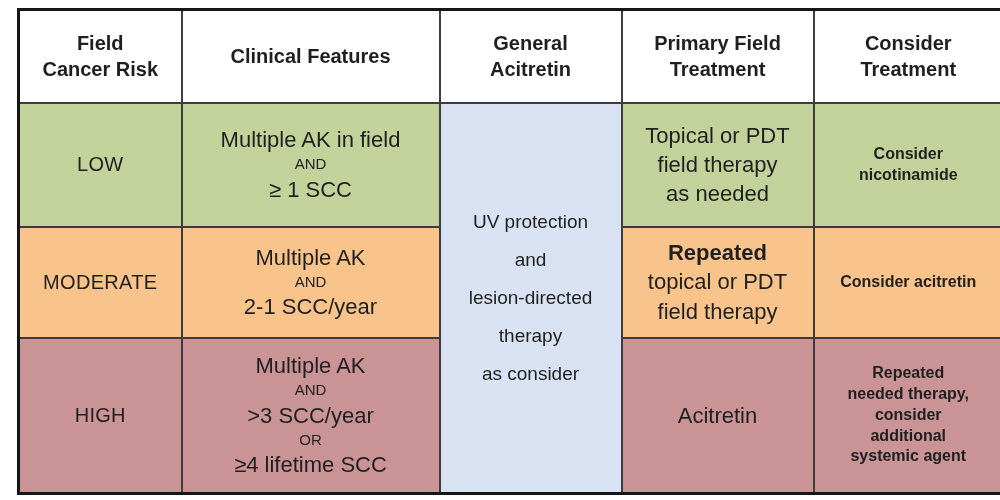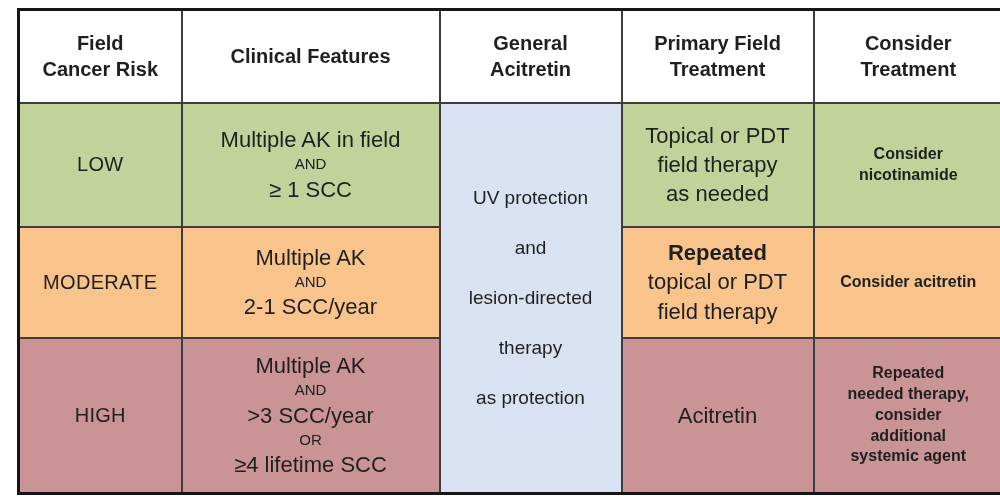--- a/index.html
+++ b/index.html
@@ -56,21 +56,21 @@
   .line.bold {
     font-weight: bold;
   }
   .line.sec {
     font-size: 16px;
     line-height: 1.3;
     font-weight: bold;
   }
   .gm .line {
     font-size: 19px;
-    margin: 25px 0;
+    margin: 13px 0;
   }
 </style>
 </head>
 <body>
 
 <table class="tbl">
   <colgroup>
     <col style="width:163px">
     <col style="width:258px">
     <col style="width:182px">
@@ -108,21 +108,21 @@
     <td>
       <div class="line">Multiple AK in field</div>
       <div class="line small">AND</div>
       <div class="line">≥ 1 SCC</div>
     </td>
     <td class="gm" rowspan="3">
       <div class="line">UV protection</div>
       <div class="line">and</div>
       <div class="line">lesion-directed</div>
       <div class="line">therapy</div>
-      <div class="line">as protection</div>
+      <div class="line">as consider</div>
     </td>
     <td>
       <div class="line">Topical or PDT</div>
       <div class="line">field therapy</div>
       <div class="line">as needed</div>
     </td>
     <td>
       <div class="line sec">Consider</div>
       <div class="line sec">nicotinamide</div>
     </td>

